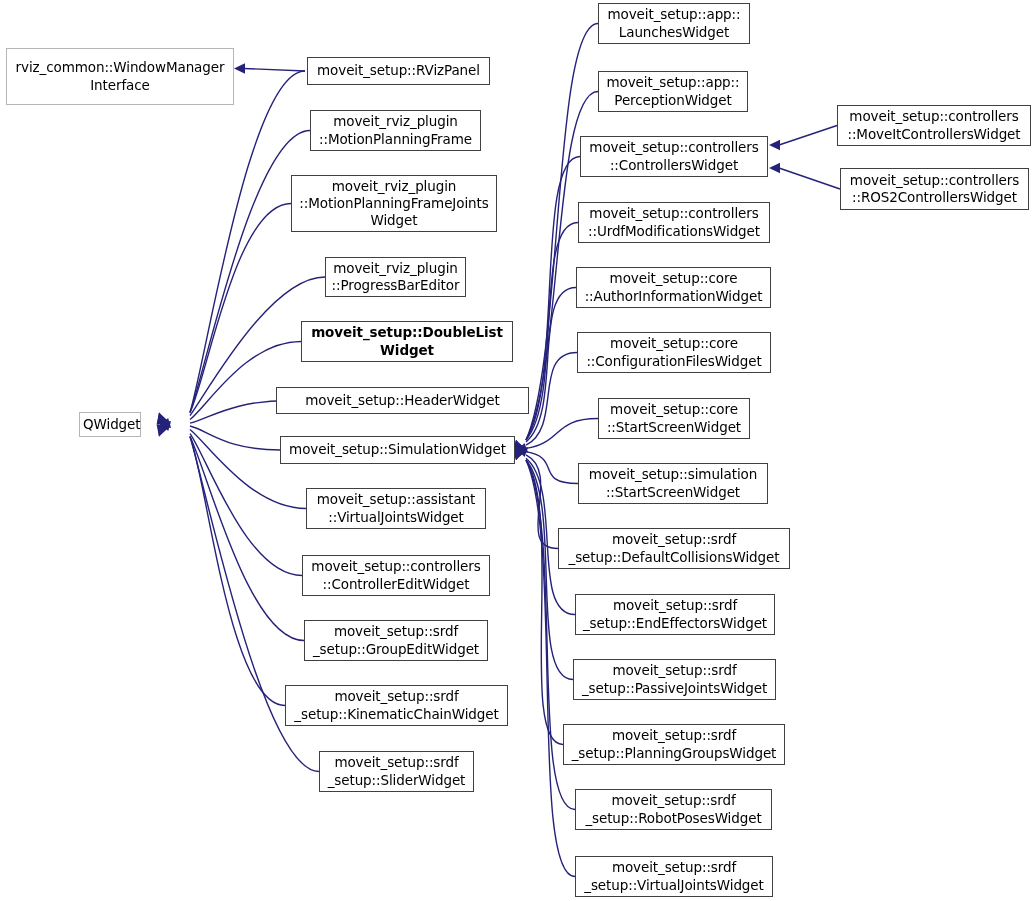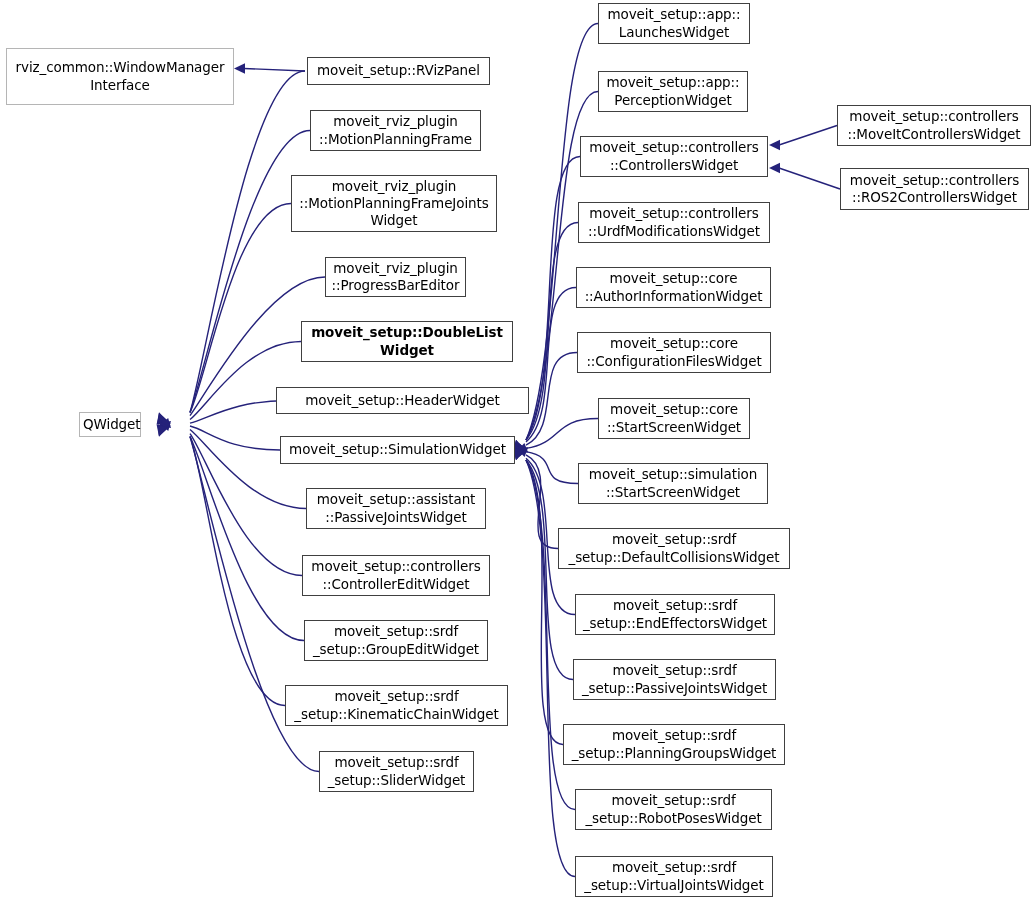--- a/index.html
+++ b/index.html
@@ -140,21 +140,21 @@
 Widget</span>
     </div>
     <div class="node" style="left: 276px; top: 387px; width: 253px; height: 27px;">
       <span>moveit_setup::HeaderWidget</span>
     </div>
     <div class="node" style="left: 280px; top: 436px; width: 235px; height: 28px;">
       <span>moveit_setup::SimulationWidget</span>
     </div>
     <div class="node" style="left: 306px; top: 488px; width: 180px; height: 41px;">
       <span>moveit_setup::assistant
-::PassiveJointsWidget</span>
+::VirtualJointsWidget</span>
     </div>
     <div class="node" style="left: 302px; top: 555px; width: 188px; height: 41px;">
       <span>moveit_setup::controllers
 ::ControllerEditWidget</span>
     </div>
     <div class="node" style="left: 304px; top: 620px; width: 184px; height: 41px;">
       <span>moveit_setup::srdf
 _setup::GroupEditWidget</span>
     </div>
     <div class="node" style="left: 285px; top: 685px; width: 223px; height: 41px;">

